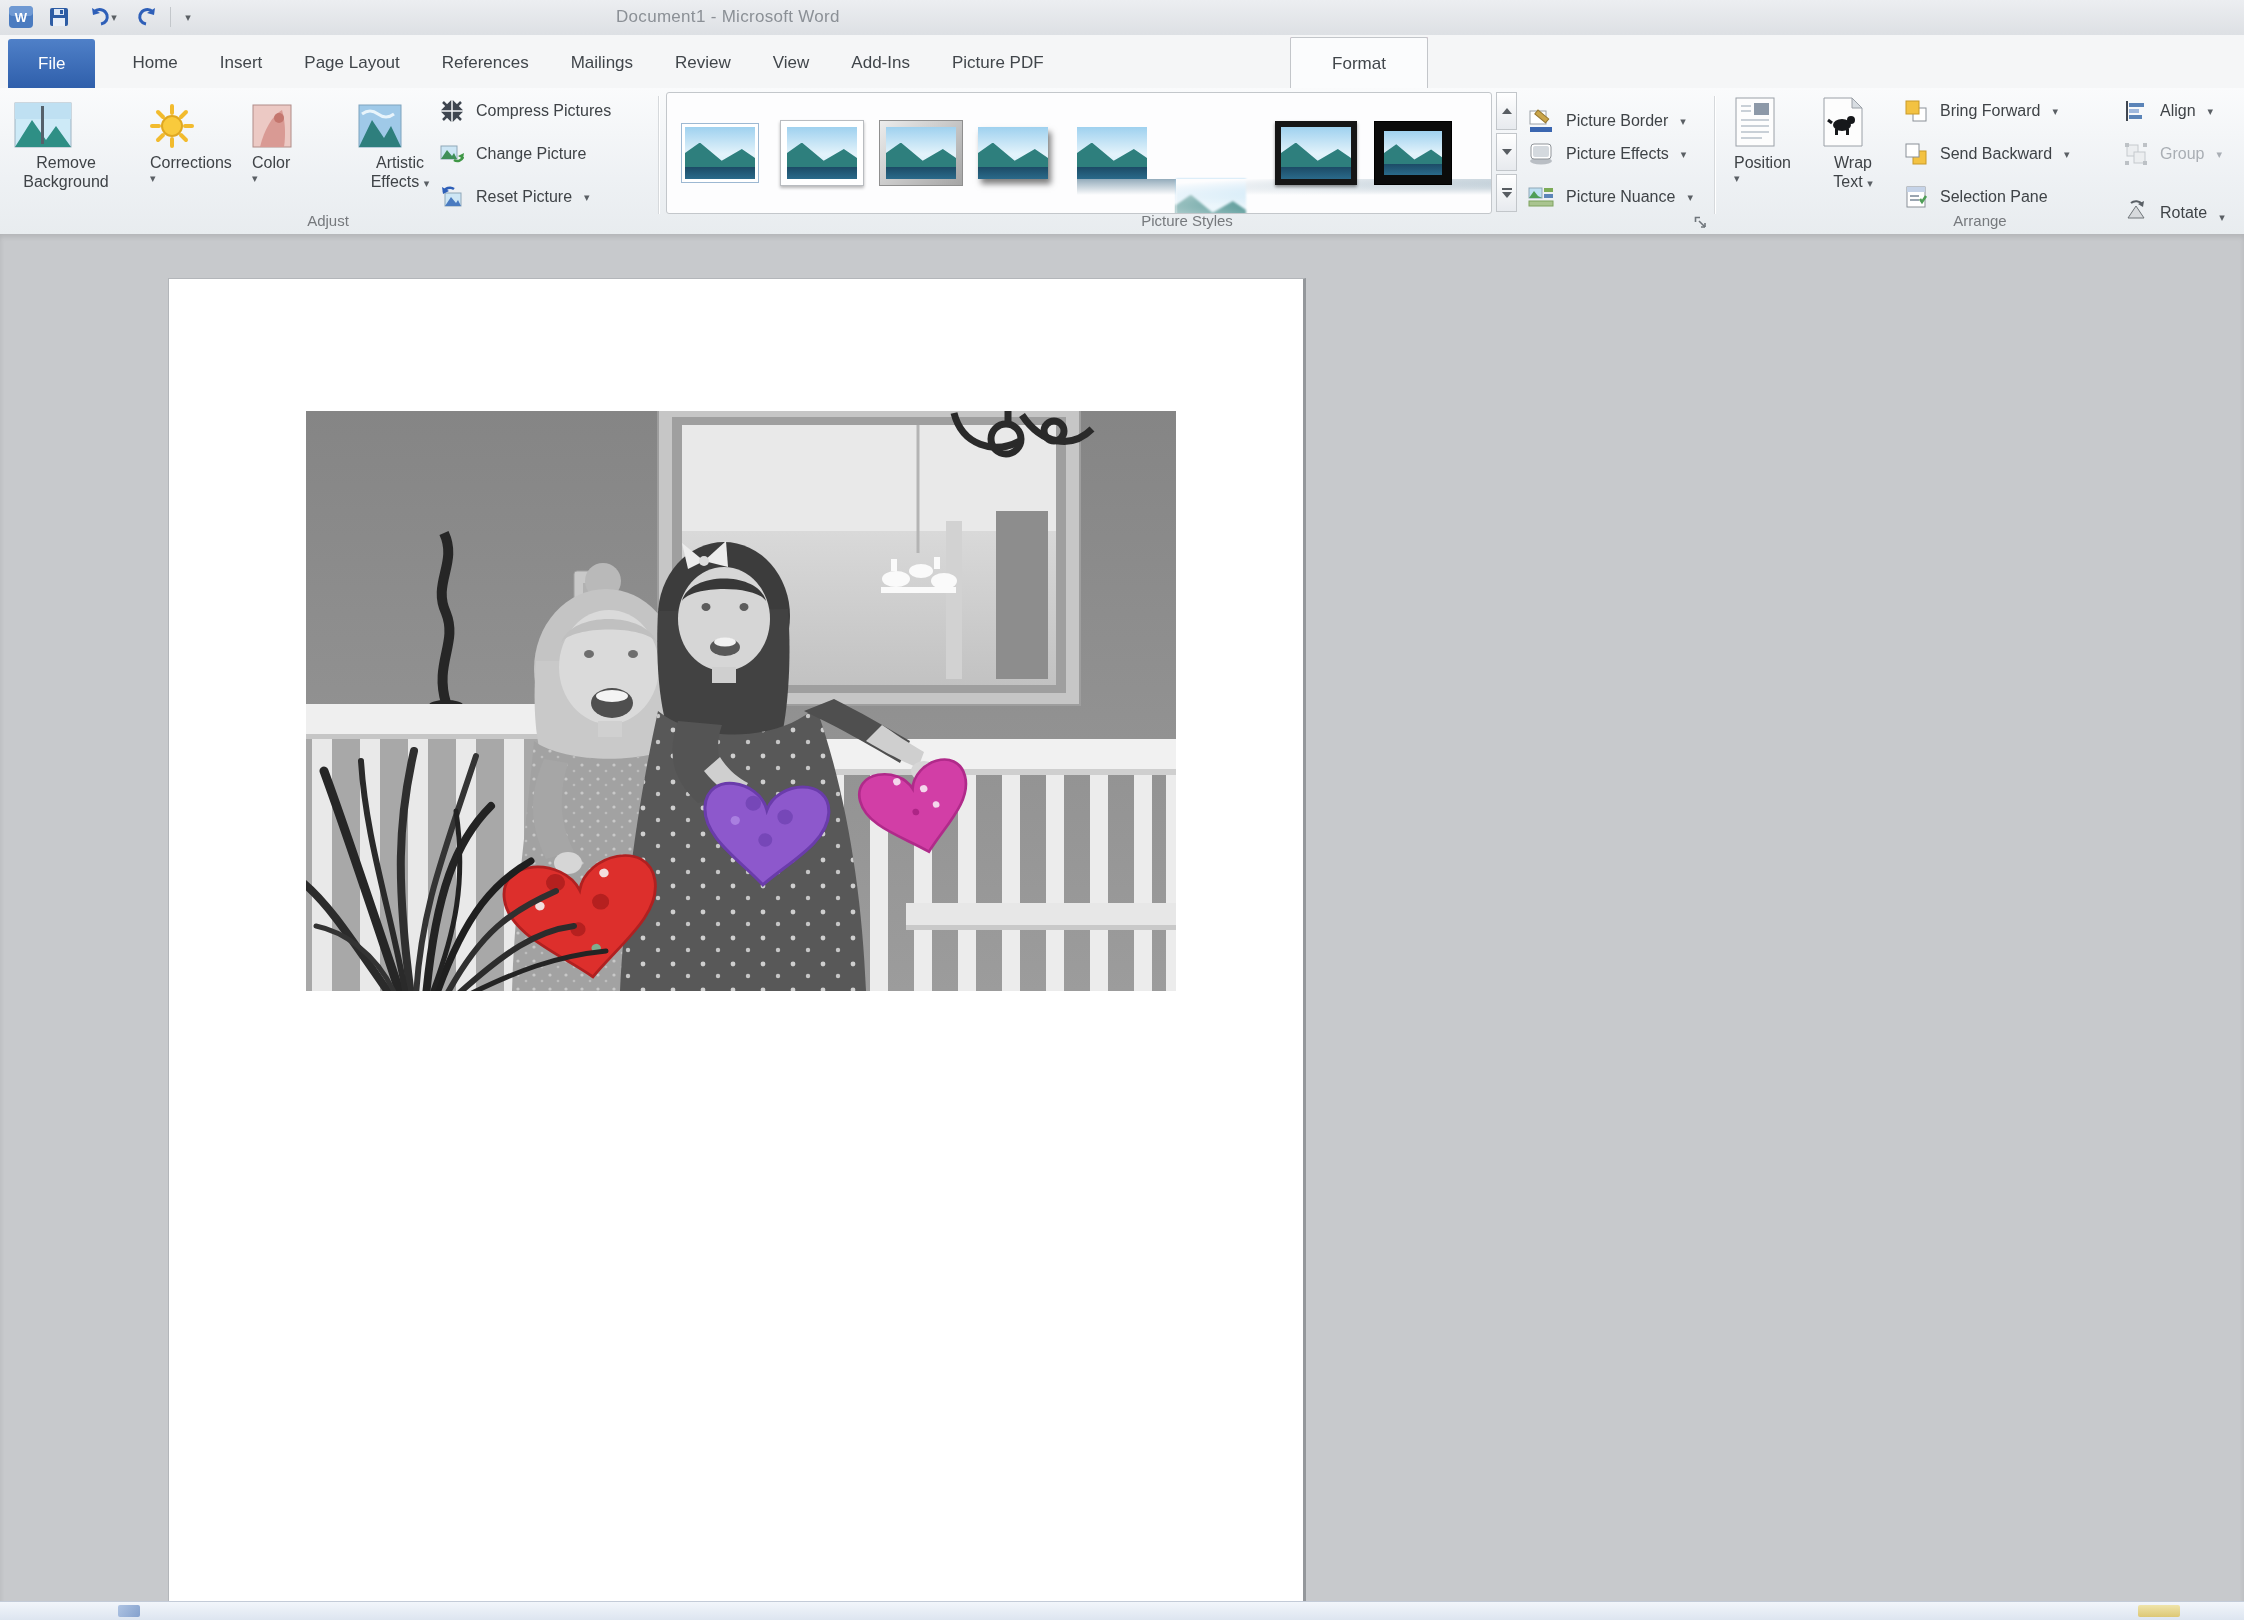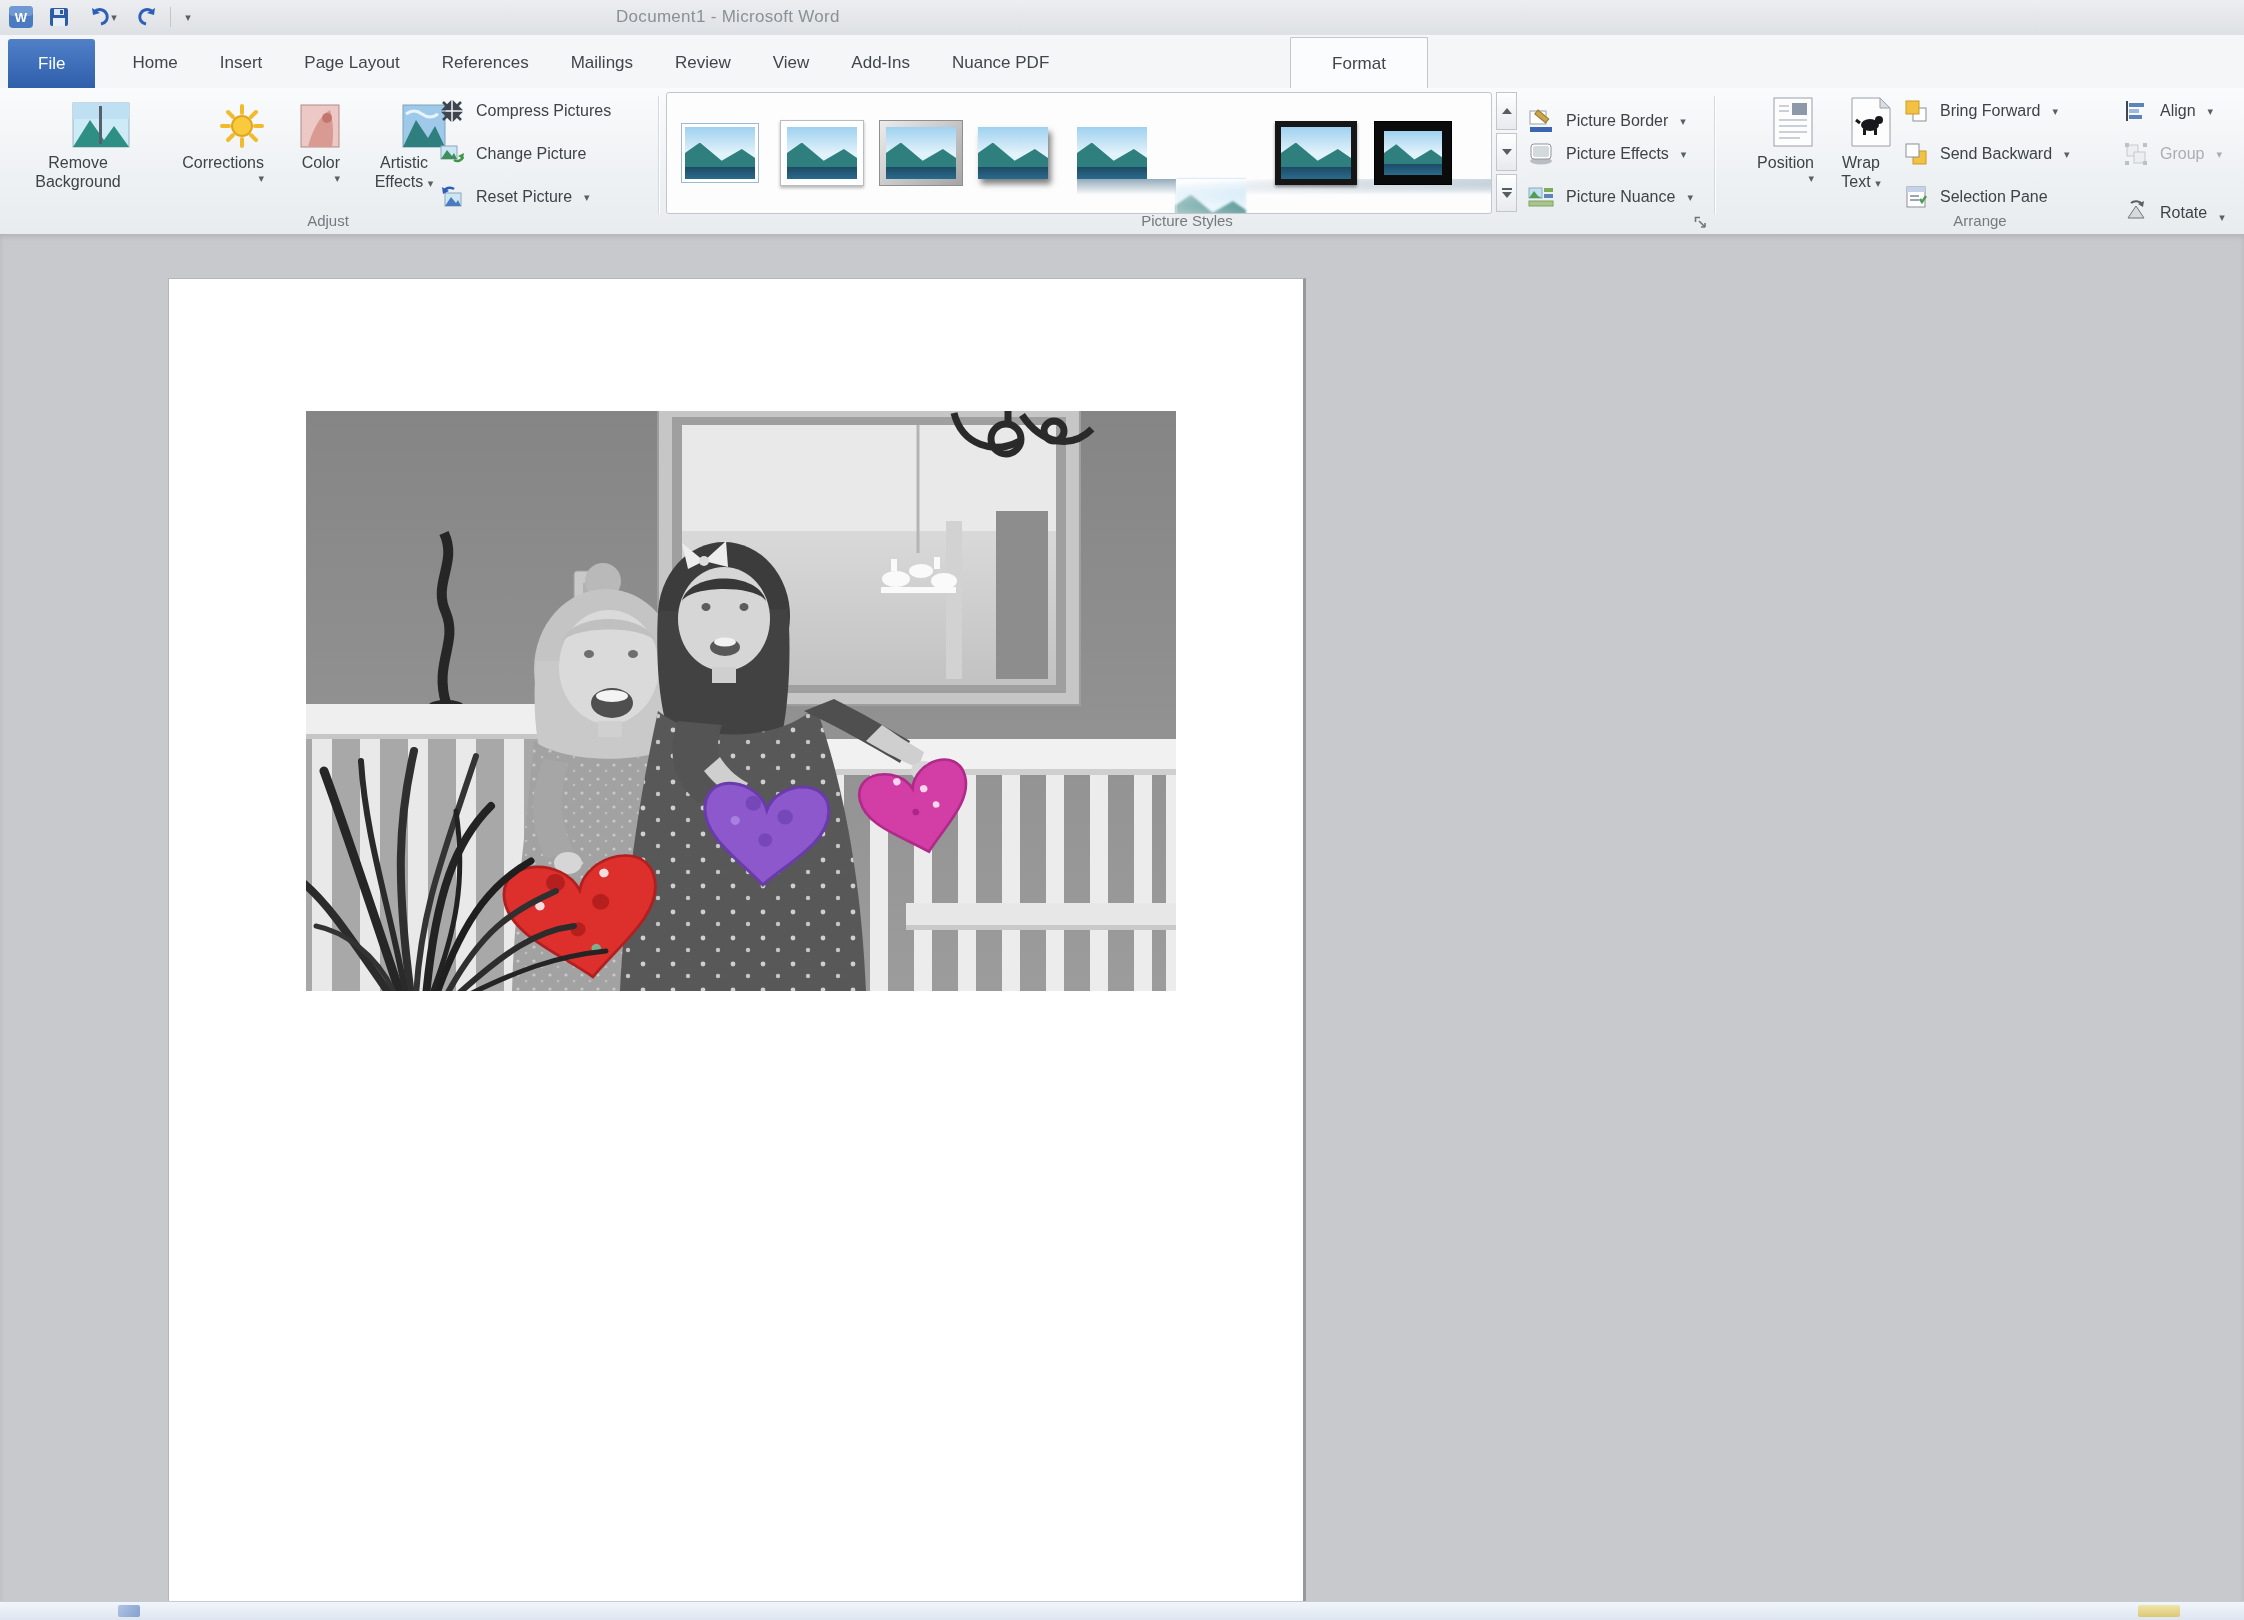--- a/index.html
+++ b/index.html
@@ -30,21 +30,21 @@
   .ctxhdr .body{height:25px;background:linear-gradient(#ee7fc0,#fbd4e9);
     display:flex;align-items:center;justify-content:center;color:#fff;font-size:15px;text-shadow:0 1px 1px rgba(150,0,90,.55);}
 
   
   .ribbon{position:absolute;left:0;top:88px;width:100%;height:146px;
     background:linear-gradient(#fafbfc,#eef1f4 62%,#e8ecef);
     border-bottom:1px solid #9aa0a5;}
   .gsep{position:absolute;top:8px;width:1px;height:118px;background:#d6d9dc;box-shadow:1px 0 0 #fff;}
   .grouplabel{position:absolute;top:124px;font-size:15px;color:#76797d;text-align:center;}
 
-  .bigbtn{position:absolute;top:4px;height:116px;display:flex;flex-direction:column;align-items:flex-end;
+  .bigbtn{position:absolute;top:4px;height:116px;display:flex;flex-direction:column;align-items:flex-start;
     font-size:16px;color:#3f4347;text-align:center;border-radius:3px;}
   .bigbtn .ic{height:56px;display:flex;align-items:flex-end;justify-content:center;}
   .bigbtn .lbl{line-height:19px;margin-top:5px;}
   .smallbtn{position:absolute;height:34px;display:flex;align-items:center;font-size:16px;color:#3f4347;gap:12px;white-space:nowrap;}
   .caret{font-size:11px;color:#5a5f64;line-height:10px;}
   .bigbtn .caret{margin-top:1px;}
   .disabled,.disabled .caret{color:#a9aeb4;}
 
   
   .gallery{position:absolute;left:666px;top:4px;width:826px;height:122px;
@@ -156,21 +156,21 @@
     <div id="tabs-flow">
         <div class="tab file">File</div>
         <div class="tab">Home</div>
         <div class="tab">Insert</div>
         <div class="tab">Page Layout</div>
         <div class="tab">References</div>
         <div class="tab">Mailings</div>
         <div class="tab">Review</div>
         <div class="tab">View</div>
         <div class="tab">Add-Ins</div>
-        <div class="tab">Nuance PDF</div>
+        <div class="tab">Picture PDF</div>
       </div>
   <div class="tab active">Format</div>
     </div>
 
   <div class="ribbon">
 
     <div class="bigbtn" style="left:14px;width:116px;">
       <span class="ic">
         <svg width="58" height="46" viewBox="0 0 58 46">
             <rect x="1" y="1" width="56" height="44" fill="#cdeaf7" stroke="#9fb3c2"></rect>

